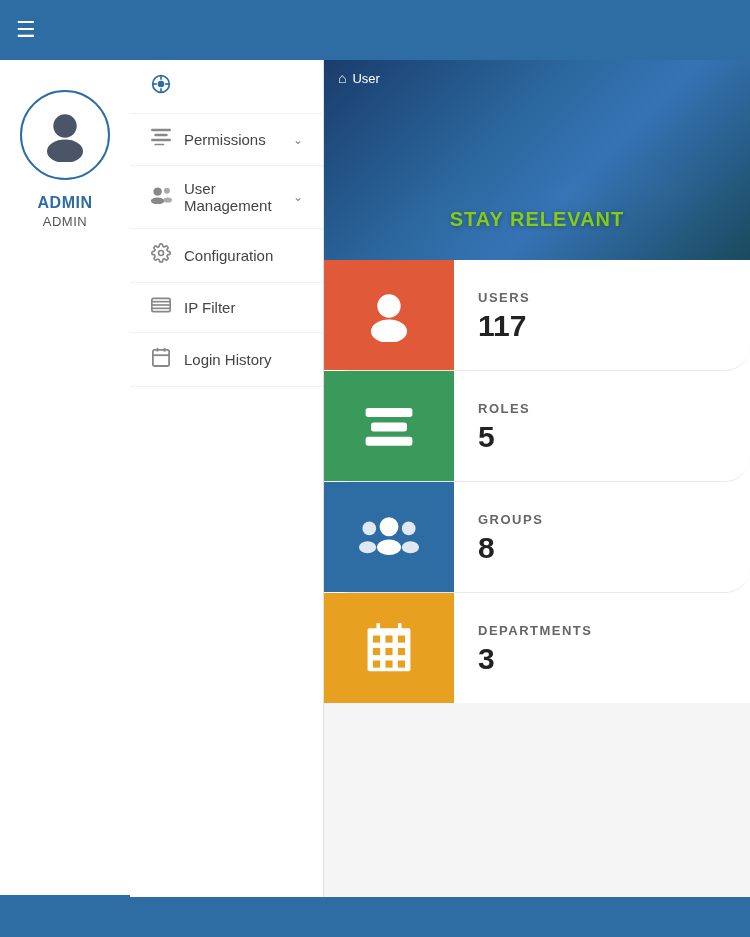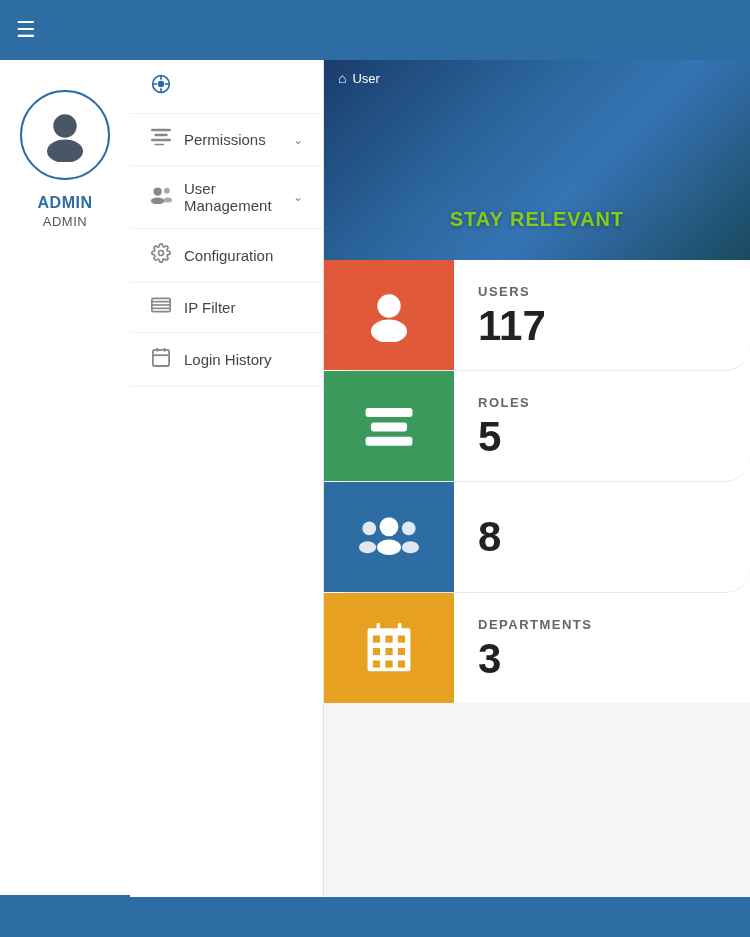--- a/index.html
+++ b/index.html
@@ -218,21 +218,21 @@
     .stat-label {
       font-size: 13px;
       color: #666;
       letter-spacing: 1.5px;
       text-transform: uppercase;
       font-weight: 600;
       margin-bottom: 6px;
     }
 
     .stat-number {
-      font-size: 42px;
+      font-size: 30px;
       font-weight: 900;
       color: #222;
       line-height: 1;
     }
 
     
     .bottom-bar {
       background: #2e6da4;
       height: 40px;
       flex-shrink: 0;
@@ -388,20 +388,21 @@
           <svg class="stat-icon-svg" width="60" height="50" viewBox="0 0 70 56">
             <circle cx="35" cy="16" r="11"></circle>
             <ellipse cx="35" cy="40" rx="14" ry="9"></ellipse>
             <circle cx="12" cy="18" r="8" fill="rgba(255,255,255,0.85)"></circle>
             <ellipse cx="10" cy="40" rx="10" ry="7" fill="rgba(255,255,255,0.85)"></ellipse>
             <circle cx="58" cy="18" r="8" fill="rgba(255,255,255,0.85)"></circle>
             <ellipse cx="60" cy="40" rx="10" ry="7" fill="rgba(255,255,255,0.85)"></ellipse>
           </svg>
         </div>
         <div class="stat-info">
+          <div class="stat-label">GROUPS</div>
           <div class="stat-number">8</div>
         </div>
       </div>
 
       <div class="stat-row">
         <div class="stat-icon-box orange">
           <svg class="stat-icon-svg" width="50" height="54" viewBox="0 0 56 60">
             <rect x="4" y="8" width="48" height="48" rx="2"></rect>
             <rect x="10" y="16" width="8" height="8" fill="#e8a020"></rect>
             <rect x="24" y="16" width="8" height="8" fill="#e8a020"></rect>

